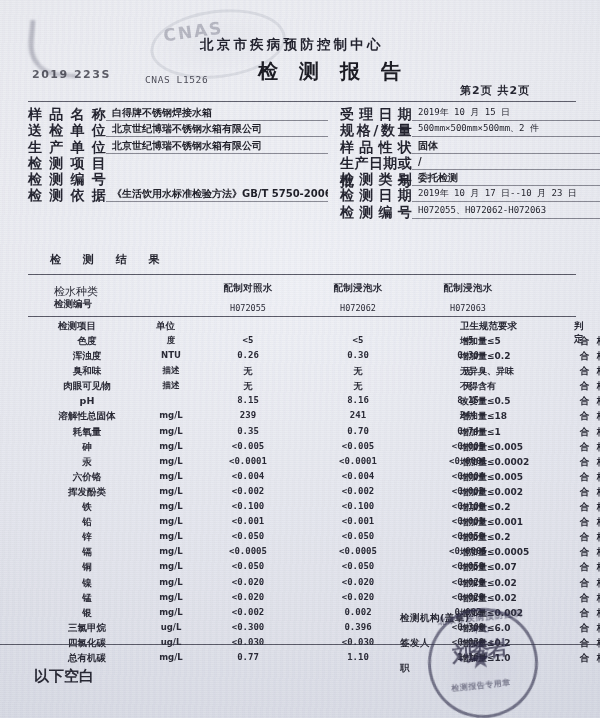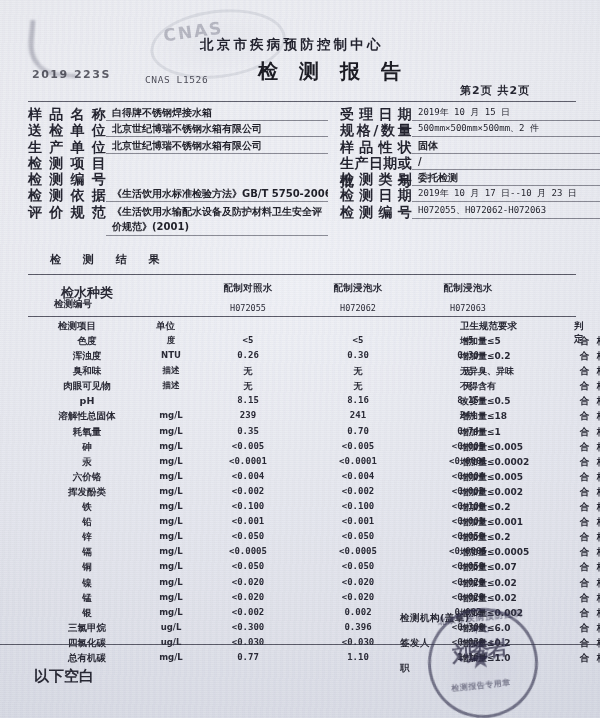--- a/index.html
+++ b/index.html
@@ -113,21 +113,21 @@
   .val.tall{height:30px;line-height:15px;white-space:normal;}
 
   
   .res-title{
     position:absolute;left:50px;top:252px;
     font-size:11px;font-weight:bold;letter-spacing:9px;color:#191924;
     filter:blur(.22px);
   }
   .tbl{position:absolute;left:28px;top:282px;width:548px;}
   .thead-1{position:relative;height:34px;}
-  .th-type{position:absolute;left:33px;top:2px;font-size:13px;font-weight:bold;filter:blur(.22px);}
+  .th-type{position:absolute;left:26px;top:2px;font-size:11px;font-weight:normal;filter:blur(.22px);}
   .th-no{position:absolute;left:26px;top:16px;font-size:9.5px;font-weight:bold;filter:blur(.22px);}
   .th-col{position:absolute;top:0;width:104px;text-align:center;}
   .th-col .nm{font-size:9.5px;font-weight:bold;letter-spacing:.3px;filter:blur(.22px);}
   .th-col .cd{font-size:8.5px;margin-top:8px;font-family:"DejaVu Sans Mono","Liberation Mono",monospace;filter:blur(.3px);}
 
   .thead-2{position:relative;height:15px;}
   .h2{position:absolute;font-size:9.5px;font-weight:bold;filter:blur(.22px);}
 
   .row{position:relative;height:15.1px;}
   .c-item{position:absolute;left:0;width:118px;text-align:center;font-size:9.5px;font-weight:bold;filter:blur(.25px);}
@@ -213,24 +213,20 @@
         </div>
         <div class="info-row">
           <div class="lbl">检测项目</div>
         </div>
         <div class="info-row">
           <div class="lbl">检测编号</div>
         </div>
         <div class="info-row">
           <div class="lbl">检测依据</div>
           <div class="val">《生活饮用水标准检验方法》GB/T 5750-2006</div>
-        </div>
-        <div class="info-row" style="height: 33px;">
-          <div class="lbl">评价规范</div>
-          <div class="val tall">《生活饮用水输配水设备及防护材料卫生安全评价规范》(2001)</div>
         </div>
       </div>
     <div class="col-r" id="info-right">
         <div class="info-row">
           <div class="lbl">受理日期</div>
           <div class="val mono">2019年 10 月 15 日</div>
         </div>
         <div class="info-row">
           <div class="lbl">规格/数量</div>
           <div class="val mono">500mm×500mm×500mm、2 件</div>

